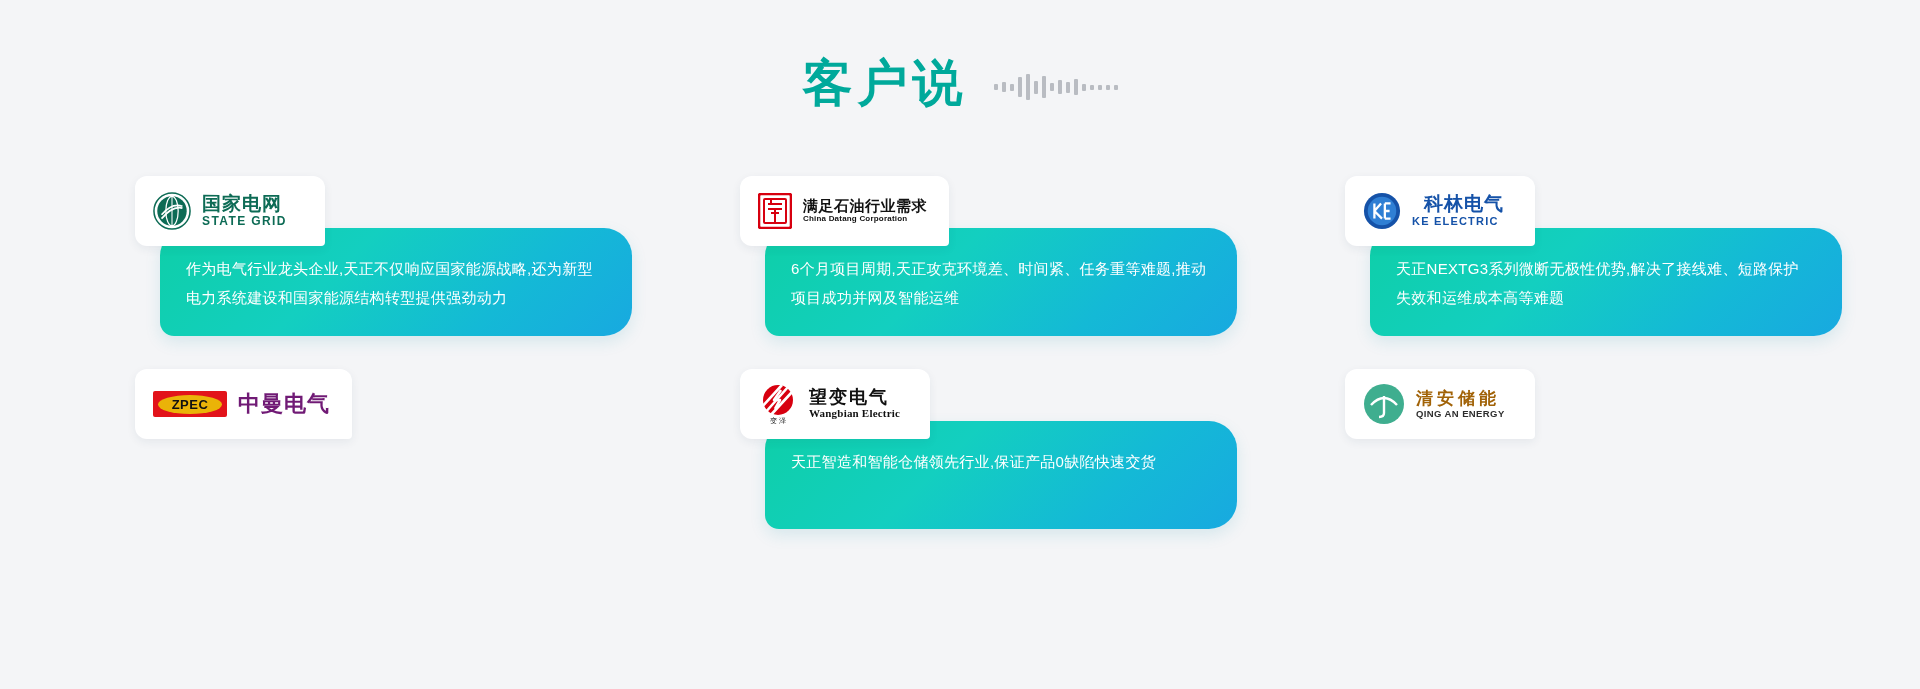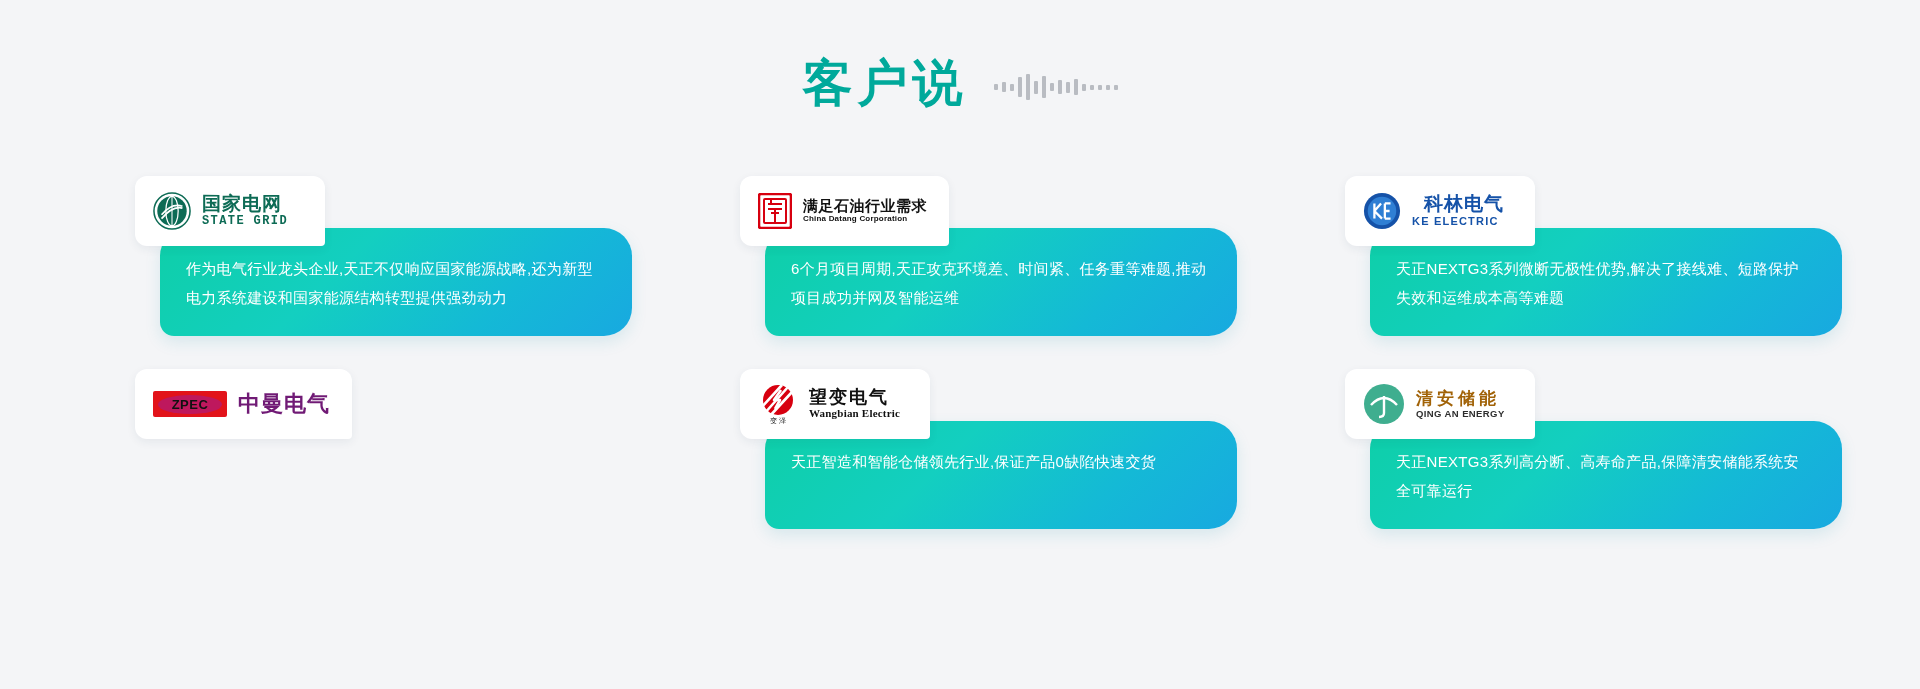--- a/index.html
+++ b/index.html
@@ -60,37 +60,37 @@
     box-sizing:border-box;
     z-index:3;
   }
   .logo-mark{flex:0 0 auto;margin-right:11px;display:flex;align-items:center;}
   .logo-words{display:flex;flex-direction:column;justify-content:center;}
   .logo-cn{font-size:19px;font-weight:700;line-height:1.12;letter-spacing:1px;}
   .logo-en{font-size:10px;font-weight:700;line-height:1.25;letter-spacing:.6px;}
 
   
   .sg .logo-cn,.sg .logo-en{color:#0d6b55;}
-  .sg .logo-en{font-family:Liberation Mono, monospace;font-size:12px;letter-spacing:1.4px;}
+  .sg .logo-en{font-family:Liberation Sans, sans-serif;font-size:12px;letter-spacing:1.4px;}
   .dt .logo-cn{font-size:15px;color:#111;letter-spacing:.5px;}
   .dt .logo-en{font-size:8px;color:#111;letter-spacing:.2px;}
   .ke .logo-cn{color:#1552a8;margin-left:12px;}
   .ke .logo-en{color:#1552a8;font-size:11px;letter-spacing:1.2px;}
   .zp .logo-cn{font-size:22px;color:#701a75;letter-spacing:1px;}
   .wb .logo-cn{font-size:18px;color:#111;letter-spacing:2px;}
   .wb .logo-en{font-family:"Liberation Serif",serif;font-size:11px;color:#111;letter-spacing:.2px;}
   .qa .logo-cn{color:#a16207;letter-spacing:4px;font-size:17px;}
   .qa .logo-en{color:#2e2e2e;font-size:9.5px;letter-spacing:.4px;}
 
   .zpec-box{
     background:#e2131a;width:74px;height:26px;border-radius:2px;
     display:flex;align-items:center;justify-content:center;
   }
   .zpec-ellipse{
-    background:#be185d;width:64px;height:19px;border-radius:50%;
+    background:#eab308;width:64px;height:19px;border-radius:50%;
     display:flex;align-items:center;justify-content:center;
     font-size:13px;font-weight:700;color:#111;letter-spacing:.5px;
     font-family:"Liberation Sans",sans-serif;
   }
 </style>
 </head>
 <body>
 
 <div class="header">
   <div class="page-title">客户说</div>
@@ -204,23 +204,20 @@
         </svg>
       </span>
       <span class="logo-words">
         <span class="logo-cn">望变电气</span>
         <span class="logo-en">Wangbian Electric</span>
       </span>
     </div>
   </div>
 
   <div class="card">
-    <div class="card-body">
-      <p class="card-text">天正NEXTG3系列高分断、高寿命产品,保障清安储能系统安全可靠运行</p>
-    </div>
     <div class="logo-badge qa">
       <span class="logo-mark">
         <svg width="42" height="42" viewBox="0 0 42 42">
           <circle cx="21" cy="21" r="20" fill="#3fae8f"></circle>
           <path d="M8 22 q13 -14 26 0" fill="none" stroke="#fff" stroke-width="2.4"></path>
           <path d="M21 13 v17 q0 4 -5 4" fill="none" stroke="#fff" stroke-width="2.4"></path>
         </svg>
       </span>
       <span class="logo-words">
         <span class="logo-cn">清安储能</span>

